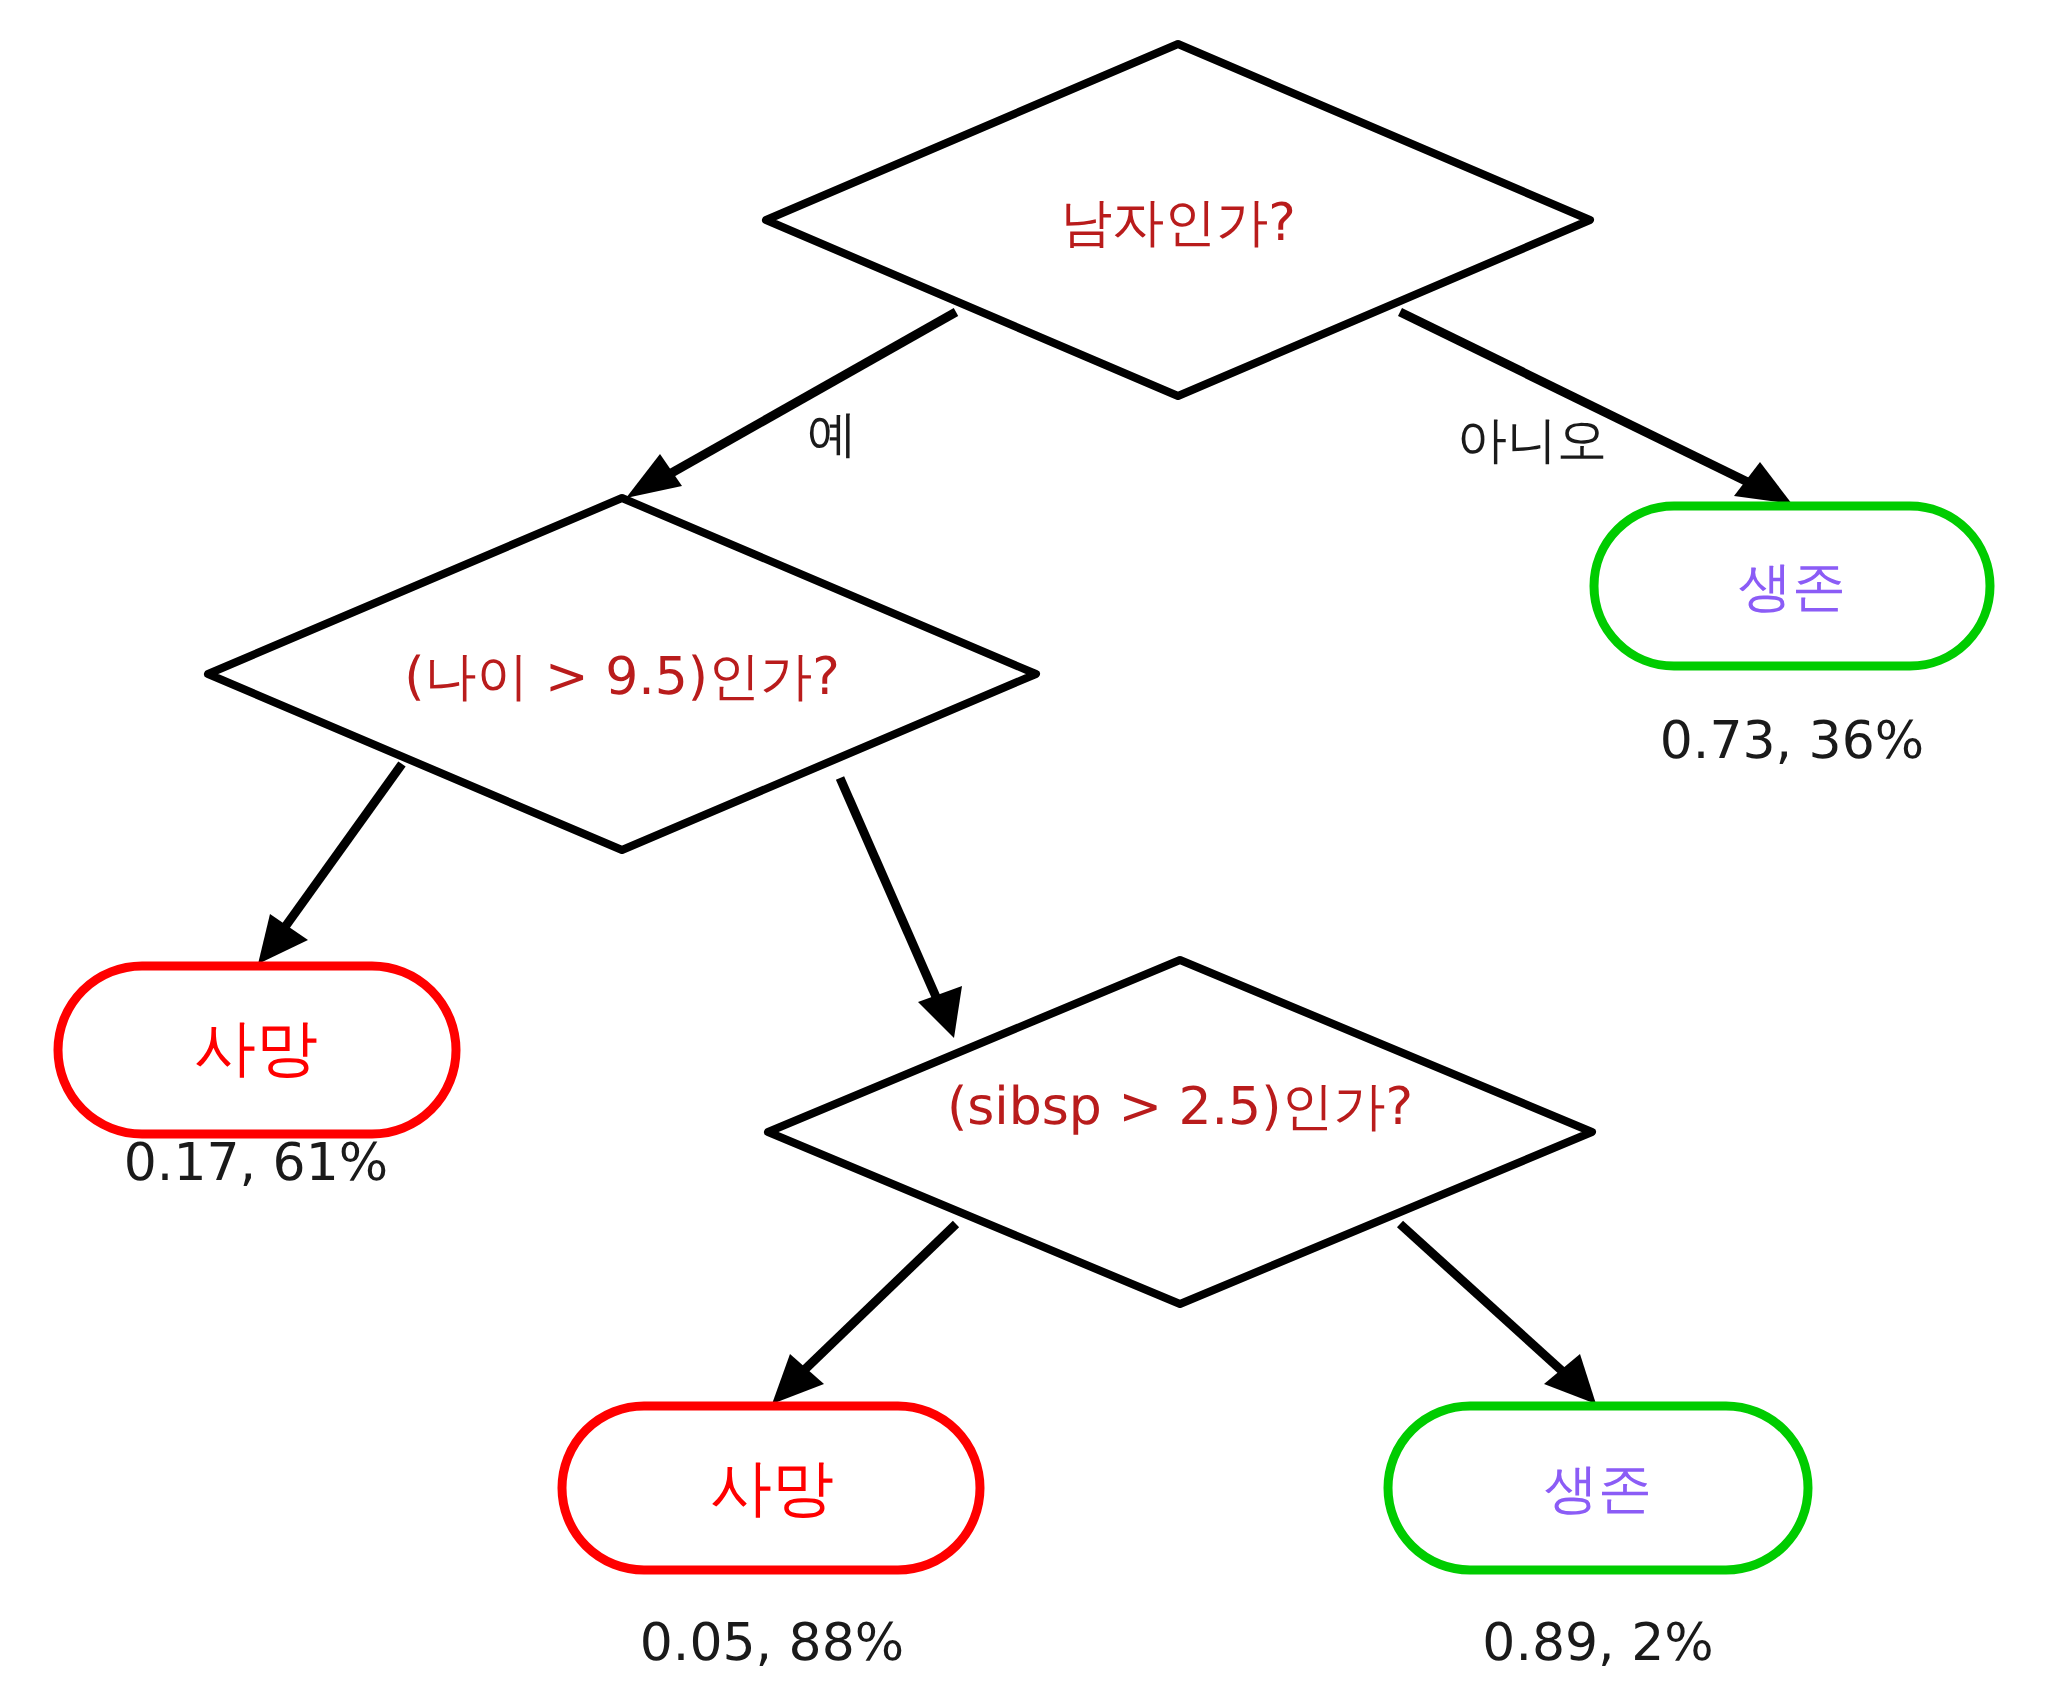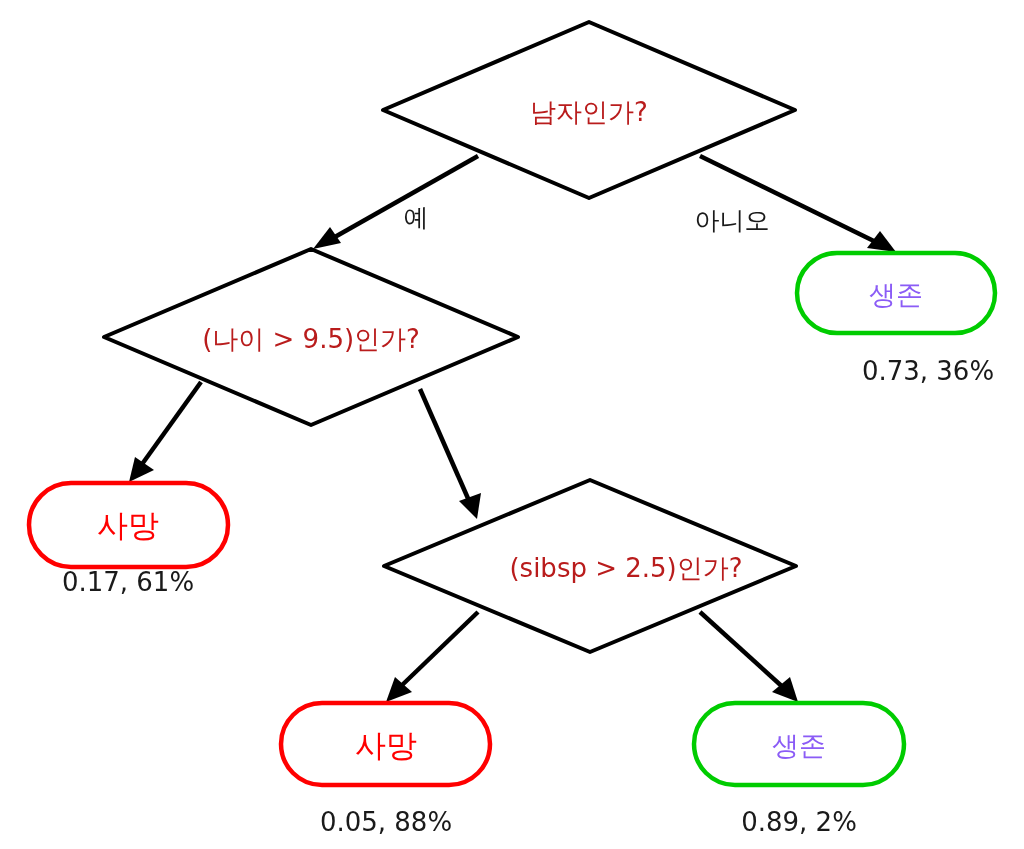--- a/index.html
+++ b/index.html
@@ -116,35 +116,35 @@
     <rect class="leaf-shape survived" x="797" y="253" width="198" height="80" rx="40" ry="40"></rect>
     <rect class="leaf-shape died" x="29" y="483" width="199" height="84" rx="42" ry="42"></rect>
     <rect class="leaf-shape died" x="281" y="703" width="209" height="82" rx="41" ry="41"></rect>
     <rect class="leaf-shape survived" x="694" y="703" width="210" height="82" rx="41" ry="41"></rect>
   </svg>
 
   <div class="node-text decision" style="left:589px; top:112px;">남자인가?</div>
 
   <div class="node-text decision" style="left:311px; top:339px;">(나이 &gt; 9.5)인가?</div>
 
-  <div class="node-text decision" style="left:590px; top:568px;margin-left:36px;">(sibsp &gt; 2.5)인가?</div>
+  <div class="node-text decision" style="left:590px; top:554px;">(sibsp &gt; 2.5)인가?</div>
 
   <div class="node-text leaf-survived" style="left:896px; top:294px;">생존</div>
 
   <div class="node-text leaf-died" style="left:128px; top:525px;">사망</div>
 
   <div class="node-text leaf-died" style="left:386px; top:745px;">사망</div>
 
   <div class="node-text leaf-survived" style="left:799px; top:745px;">생존</div>
 
-  <div class="caption" style="left:896px; top:371px;margin-left:32px;">0.73, 36%</div>
+  <div class="caption" style="left:896px; top:371px;">0.73, 36%</div>
 
   <div class="caption" style="left:128px; top:582px;">0.17, 61%</div>
 
   <div class="caption" style="left:386px; top:822px;">0.05, 88%</div>
 
   <div class="caption" style="left:799px; top:822px;">0.89, 2%</div>
 
   <div class="edge-label" style="left:416px; top:217px;">예</div>
 
-  <div class="edge-label" style="left:732px; top:220px;">아니오</div>
+  <div class="edge-label" style="left:766px; top:220px;">아니오</div>
 
 </div>
 
 </body></html>

